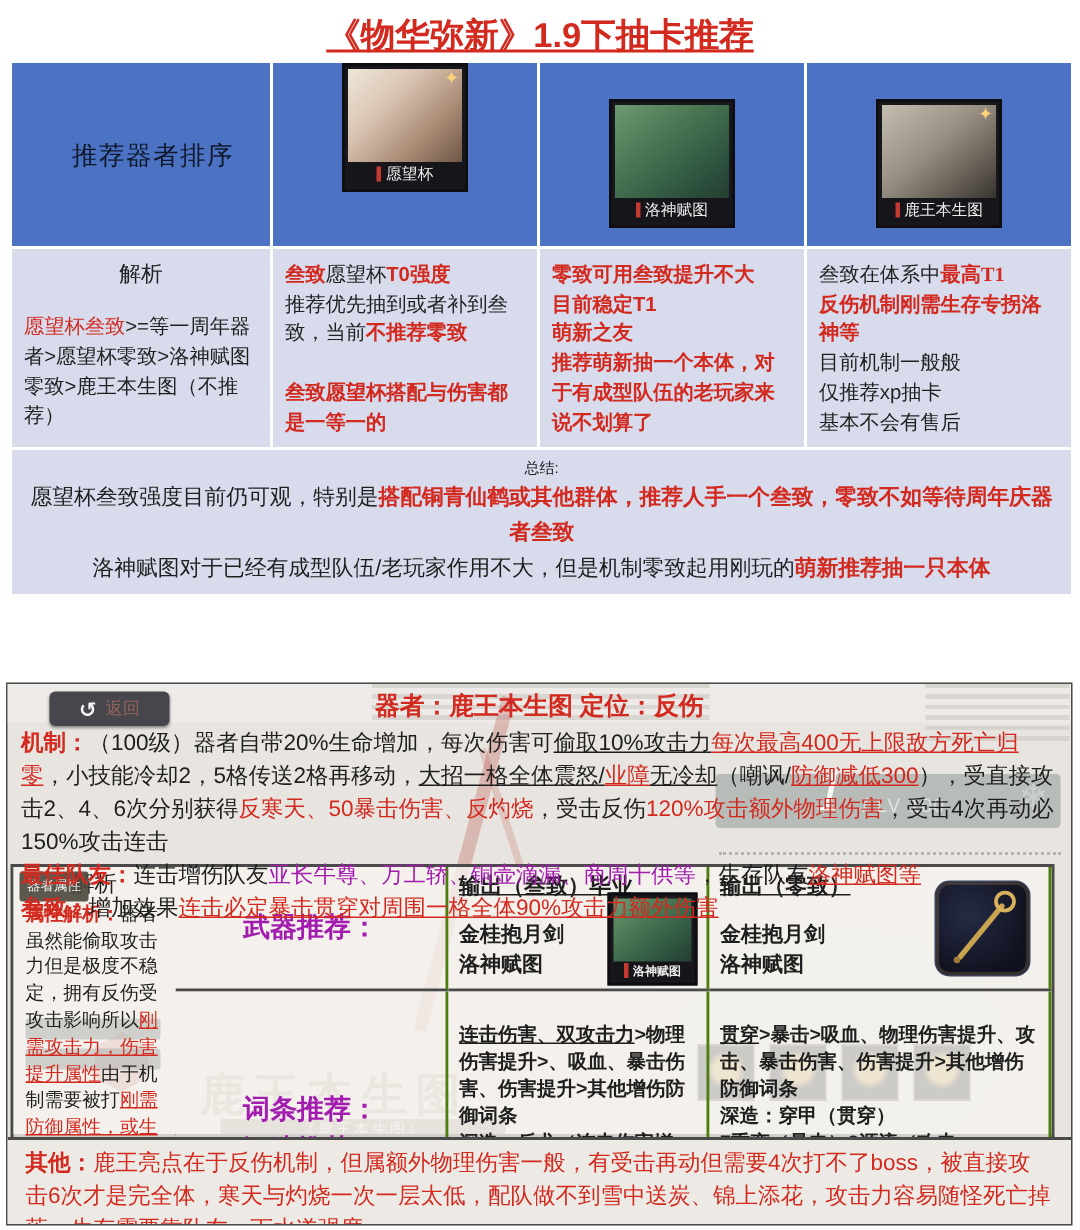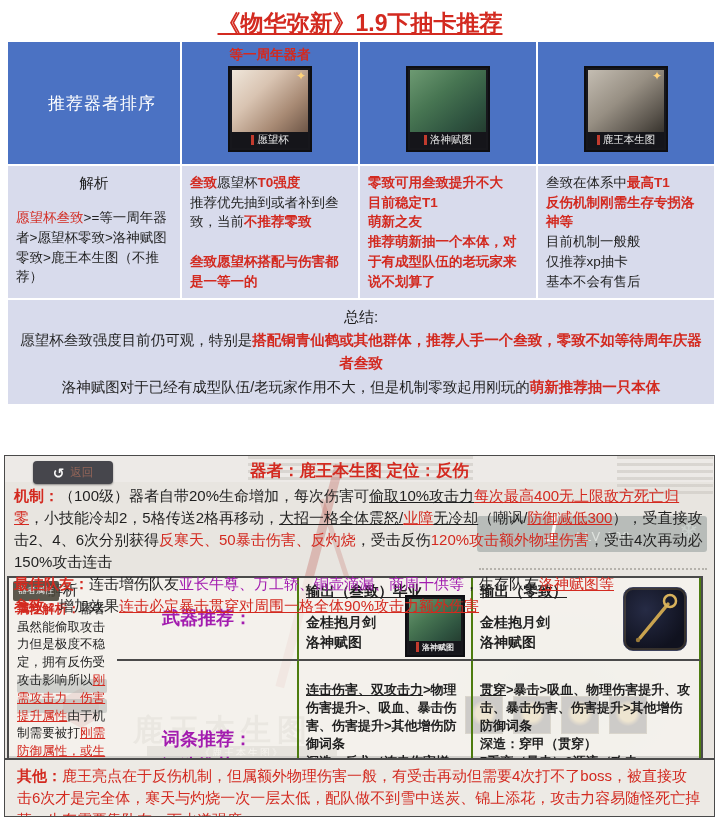--- a/index.html
+++ b/index.html
@@ -9,41 +9,41 @@
   
   .title { position: absolute; top: 8px; left: 0; right: 0; text-align: center;
            font-size: 23px; font-weight: bold; color: #d32a20; text-decoration: underline; }
 
   
   .t1 { position: absolute; left: 8px; top: 42px; width: 706px; display: grid;
         grid-template-columns: 172px 176px 176px 176px; gap: 2px; background: #fff; }
   .t1 .cell { background: #d8dbec; }
   .t1 .hdr { background: #4b72c3; min-height: 122px; position: relative; }
   .t1 .hdr.first { display: flex; align-items: center; justify-content: center;
-                   font-size: 17px; color: #ffffff; letter-spacing: 1px; padding-left: 16px; }
+                   font-size: 17px; color: #0f172a; letter-spacing: 1px; padding-left: 16px; }
   .anniv { color: #d32a20; font-weight: bold; font-size: 13.5px; text-align: center; margin: 4px 0 2px; }
   .spacer-top { height: 24px; }
   .portrait { width: 84px; height: 86px; margin: 0 auto; position: relative;
               background: #17171c; border: 2px solid #0e0e12; }
   .pimg { position: absolute; left: 2px; right: 2px; top: 2px; bottom: 18px; }
   .pimg.ywb { background: linear-gradient(135deg, #efe6da 0%, #d9c4b2 35%, #a88a74 70%, #6e5647 100%); }
   .pimg.lsf { background: linear-gradient(140deg, #6d9a72 0%, #477552 40%, #2f5440 75%, #243d30 100%); }
   .pimg.lw  { background: linear-gradient(140deg, #c4bdb2 0%, #978f83 45%, #5c564e 80%, #37332d 100%); }
   .plabel { position: absolute; left: 2px; right: 2px; bottom: 2px; height: 16px; background: #15151a;
             color: #eaeaea; font-size: 10.5px; display: flex; align-items: center; justify-content: center; gap: 3px; }
   .tick { width: 3px; height: 10px; background: #c23b2e; display: inline-block; }
   .sparkle { position: absolute; top: 1px; right: 4px; color: #ffd37a; font-size: 12px; z-index: 2; }
 
   .acell { min-height: 128px; padding: 7px 8px; font-size: 13.5px; line-height: 1.46; }
   .ahead { display: block; text-align: center; font-size: 14.5px; color: #202020; margin-bottom: 14px; }
   .rich { white-space: pre-wrap; color: #1f1f1f; }
 
   .summary { grid-column: 1 / -1; min-height: 94px; padding: 5px 8px; text-align: center;
              font-size: 14.5px; line-height: 1.6; }
-  .shead { font-size: 15px; color: #202020; }
+  .shead { font-size: 10px; color: #202020; }
 
   
   .gpanel { position: absolute; left: 4px; top: 455px; width: 711px; height: 362px;
             border: 1px solid #4a4a4a; background: #e8e5e0; overflow: hidden; }
   .band { position: absolute; left: 0; top: 0; width: 100%; height: 26px; background: #f0ede9; opacity: .7; }
   .shutter { position: absolute; background: repeating-linear-gradient(180deg, #c9c5bf 0 3px, transparent 3px 7px); opacity: .55; }
   .s1 { left: 243px; top: 0; width: 225px; height: 25px; }
   .s2 { left: 612px; top: 0; width: 96px; height: 42px; }
   .ribbon { position: absolute; left: 300px; top: 5px; width: 9px; height: 230px; background: #b7463c; opacity: .28; transform: rotate(15deg); }
   .ribbon2 { position: absolute; left: 334px; top: 40px; width: 5px; height: 130px; background: #b7463c; opacity: .2; transform: rotate(-18deg); }
@@ -112,21 +112,20 @@
 <body>
 
 <div class="page">
 
   <div class="title">《物华弥新》1.9下抽卡推荐</div>
 
   <div class="t1">
 
     <div class="cell hdr first">推荐器者排序</div>
     <div class="cell hdr">
-      <div class="anniv">等一周年器者</div>
       <div class="portrait">
         <span class="sparkle">✦</span>
         <div class="pimg ywb"></div>
         <div class="plabel">
             <i class="tick"></i>
             <span>愿望杯</span>
           </div>
       </div>
     </div>
     <div class="cell hdr">
@@ -161,21 +160,21 @@
 
 叁致愿望杯搭配与伤害都是一等一的</span></p>
     </div>
     <div class="cell acell">
       <p class="rich"><span style="color: rgb(211, 42, 32); font-weight: bold;">零致可用叁致提升不大
 目前稳定T1
 萌新之友
 推荐萌新抽一个本体，对于有成型队伍的老玩家来说不划算了</span></p>
     </div>
     <div class="cell acell">
-      <p class="rich"><span style="color: rgb(31, 31, 31);">叁致在体系中</span><span style="color: rgb(211, 42, 32); font-weight: bold;">最高T1</span><span style="color: rgb(211, 42, 32); font-weight: bold;">
+      <p class="rich"><span style="color: rgb(31, 31, 31);">叁致在体系中</span><span style="color: rgb(211, 42, 32); font-weight: bold; font-family: Liberation Serif, serif;">最高T1</span><span style="color: rgb(211, 42, 32); font-weight: bold;">
 反伤机制刚需生存专拐洛神等</span><span style="color: rgb(31, 31, 31);">
 目前机制一般般
 仅推荐xp抽卡
 基本不会有售后</span></p>
     </div>
 
     <div class="cell summary">
       <div class="shead">总结:</div>
       <p class="rich"><span style="color: rgb(31, 31, 31);">愿望杯叁致强度目前仍可观，特别是</span><span style="color: rgb(211, 42, 32); font-weight: bold;">搭配铜青仙鹤或其他群体，推荐人手一个叁致，零致不如等待周年庆器者叁致</span></p>
       <p class="rich"><span style="color: rgb(31, 31, 31);">洛神赋图对于已经有成型队伍/老玩家作用不大，但是机制零致起用刚玩的</span><span style="color: rgb(211, 42, 32); font-weight: bold;">萌新推荐抽一只本体</span></p>

